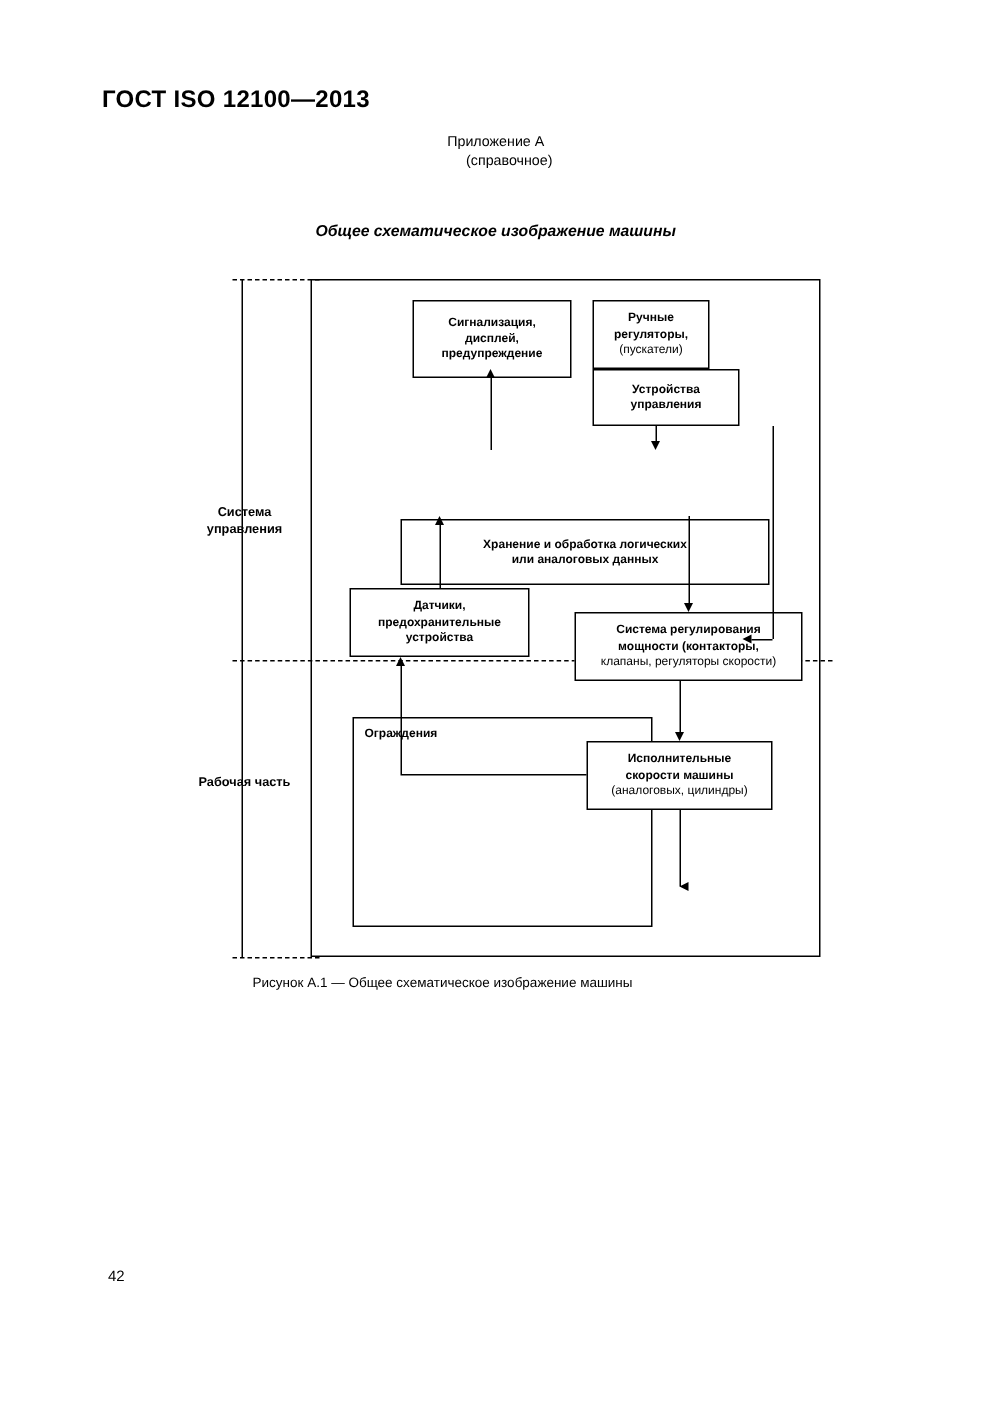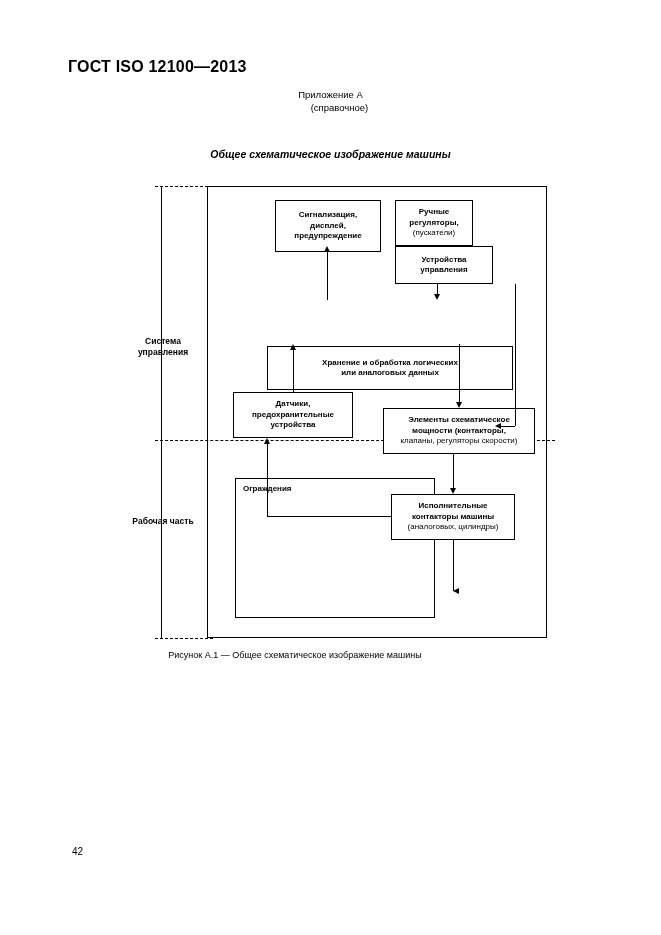--- a/index.html
+++ b/index.html
@@ -219,28 +219,28 @@
       <span>или аналоговых данных</span>
     </div>
 
     <div class="box" style="left:78px; top:206px; width:120px; height:46px;">
       <span>Датчики,</span>
       <span>предохранительные</span>
       <span>устройства</span>
     </div>
 
     <div class="box" style="left:228px; top:222px; width:152px; height:46px;">
-      <span>Элементы схематическое</span>
+      <span>Система регулирования</span>
       <span>мощности (контакторы,</span>
       <span class="thin">клапаны, регуляторы скорости)</span>
     </div>
 
     <div class="box" style="left:236px; top:308px; width:124px; height:46px;">
       <span>Исполнительные</span>
-      <span>контакторы машины</span>
+      <span>скорости машины</span>
       <span class="thin">(аналоговых, цилиндры)</span>
     </div>
 
 
     <div class="ln v" style="left:172px; top:66px; height:48px;"></div>
     <div class="arr up" style="left:168.5px; top:60px;"></div>
 
     <div class="ln v" style="left:282px; top:98px; height:10px;"></div>
     <div class="arr down" style="left:278.5px; top:108px;"></div>
 

